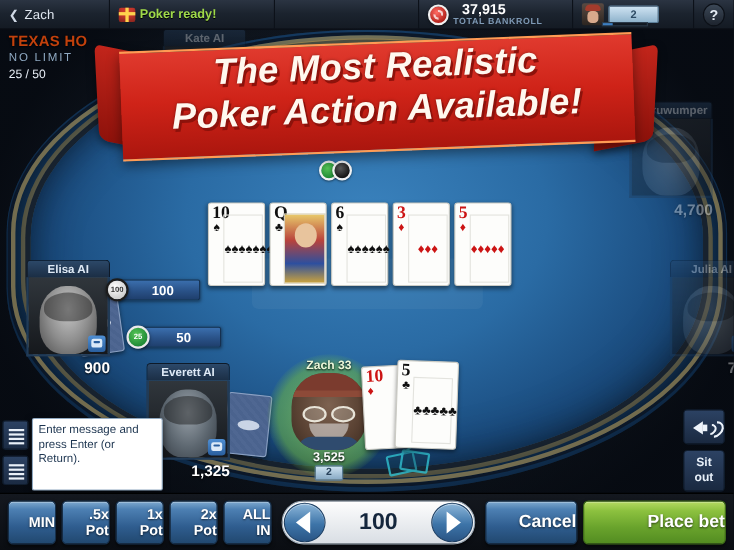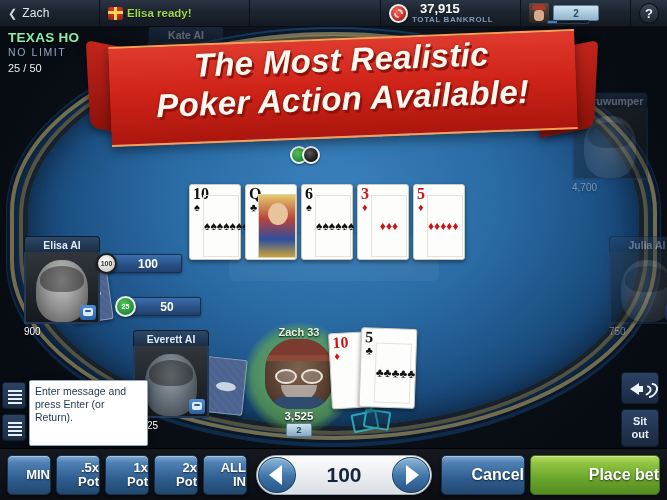--- a/index.html
+++ b/index.html
@@ -146,21 +146,21 @@
     background: radial-gradient(ellipse at 50% 34%, #c9c9c9 0%, #8d8d8d 52%, #4c4c4c 100%);
     border-radius: 46% 46% 40% 40%;
   }
   .face.dark { background: radial-gradient(ellipse at 50% 34%, #9aa3ab 0%, #5d6770 55%, #333a42 100%); }
   .face:before {
     content:""; position:absolute; left:50%; top:6px; transform:translateX(-50%);
     width:44px; height:26px; border-radius:50% 50% 40% 40%;
     background: rgba(20,20,20,.45);
   }
   .seat .stack {
-    color: #ffffff; font-size: 10px; font-weight: normal; text-align: left;
+    color: #ffffff; font-size: 14px; font-weight: bold; text-align: right;
     padding-top: 2px; text-shadow: 0 1px 2px #000;
   }
   .ai-badge {
     position: absolute; right: 2px; bottom: 2px; width: 16px; height: 15px;
     background: linear-gradient(180deg,#4f8fd4,#2a5f9e);
     border-radius: 3px;
   }
   .ai-badge:before{content:"";position:absolute;left:3px;top:3px;width:10px;height:8px;background:#dceaf8;border-radius:2px;}
   .ai-badge:after{content:"";position:absolute;left:5px;top:5px;width:6px;height:2px;background:#2a5f9e;border-radius:1px;}
   .seat.ghost { opacity: .38; }
@@ -263,21 +263,21 @@
   .muck:before,.muck:after{
     content:""; position:absolute; width:22px; height:15px; border:2px solid #2fb9c9; border-radius:2px;
     background: rgba(20,60,80,.35);
   }
   .muck:before{left:0;top:4px;transform:rotate(-12deg);}
   .muck:after{left:12px;top:2px;transform:rotate(9deg);}
   .muck i{position:absolute;left:10px;top:-2px;width:22px;height:2px;background:#3fd0de;transform:rotate(-38deg);}
 
   
   .gameinfo { position: absolute; left: 8px; top: 30px; z-index: 20; }
-  .gi-title { color: #86efac; font-size: 13.5px; font-weight: bold; letter-spacing: .3px; text-shadow: 0 1px 2px #000; }
+  .gi-title { color: #c2410c; font-size: 13.5px; font-weight: bold; letter-spacing: .3px; text-shadow: 0 1px 2px #000; }
   .gi-sub { color: #8fa9c2; font-size: 10.5px; letter-spacing: 1.6px; margin-top: 1px; }
   .gi-blinds { color: #e8eef6; font-size: 11px; margin-top: 4px; }
 
   
   .chat-wrap { position: absolute; left: 2px; top: 380px; width: 146px; height: 66px; z-index: 25; display:flex; gap:3px; }
   .chat-side { width: 24px; display:flex; flex-direction:column; gap:5px; padding-top:2px; }
   .chat-ico {
     width: 24px; height: 27px; border-radius: 3px;
     background: linear-gradient(180deg,#2c4263,#1b2b43);
     border: 1px solid #101d2e; position: relative;
@@ -365,21 +365,21 @@
   </div>
   <div class="felt-rail"></div>
 
   <div class="topbar">
     <div class="tb-cell" style="width:100px">
       <span class="chev">❮</span>
       <span class="menu-txt">Zach</span>
     </div>
     <div class="tb-cell" style="width:150px">
       <span class="gift"></span>
-      <span class="ticket-txt">Elisa ready!</span>
+      <span class="ticket-txt">Poker ready!</span>
     </div>
     <div class="tb-cell spacer-cell"></div>
     <div class="tb-cell" style="width:140px">
       <span class="chipicon"></span>
       <span class="bankroll-wrap" style="display:block">
         <span class="bankroll-num" style="display:block">37,915</span>
         <span class="bankroll-lbl" style="display:block">TOTAL BANKROLL</span>
       </span>
     </div>
     <div class="tb-cell" style="width:110px">

